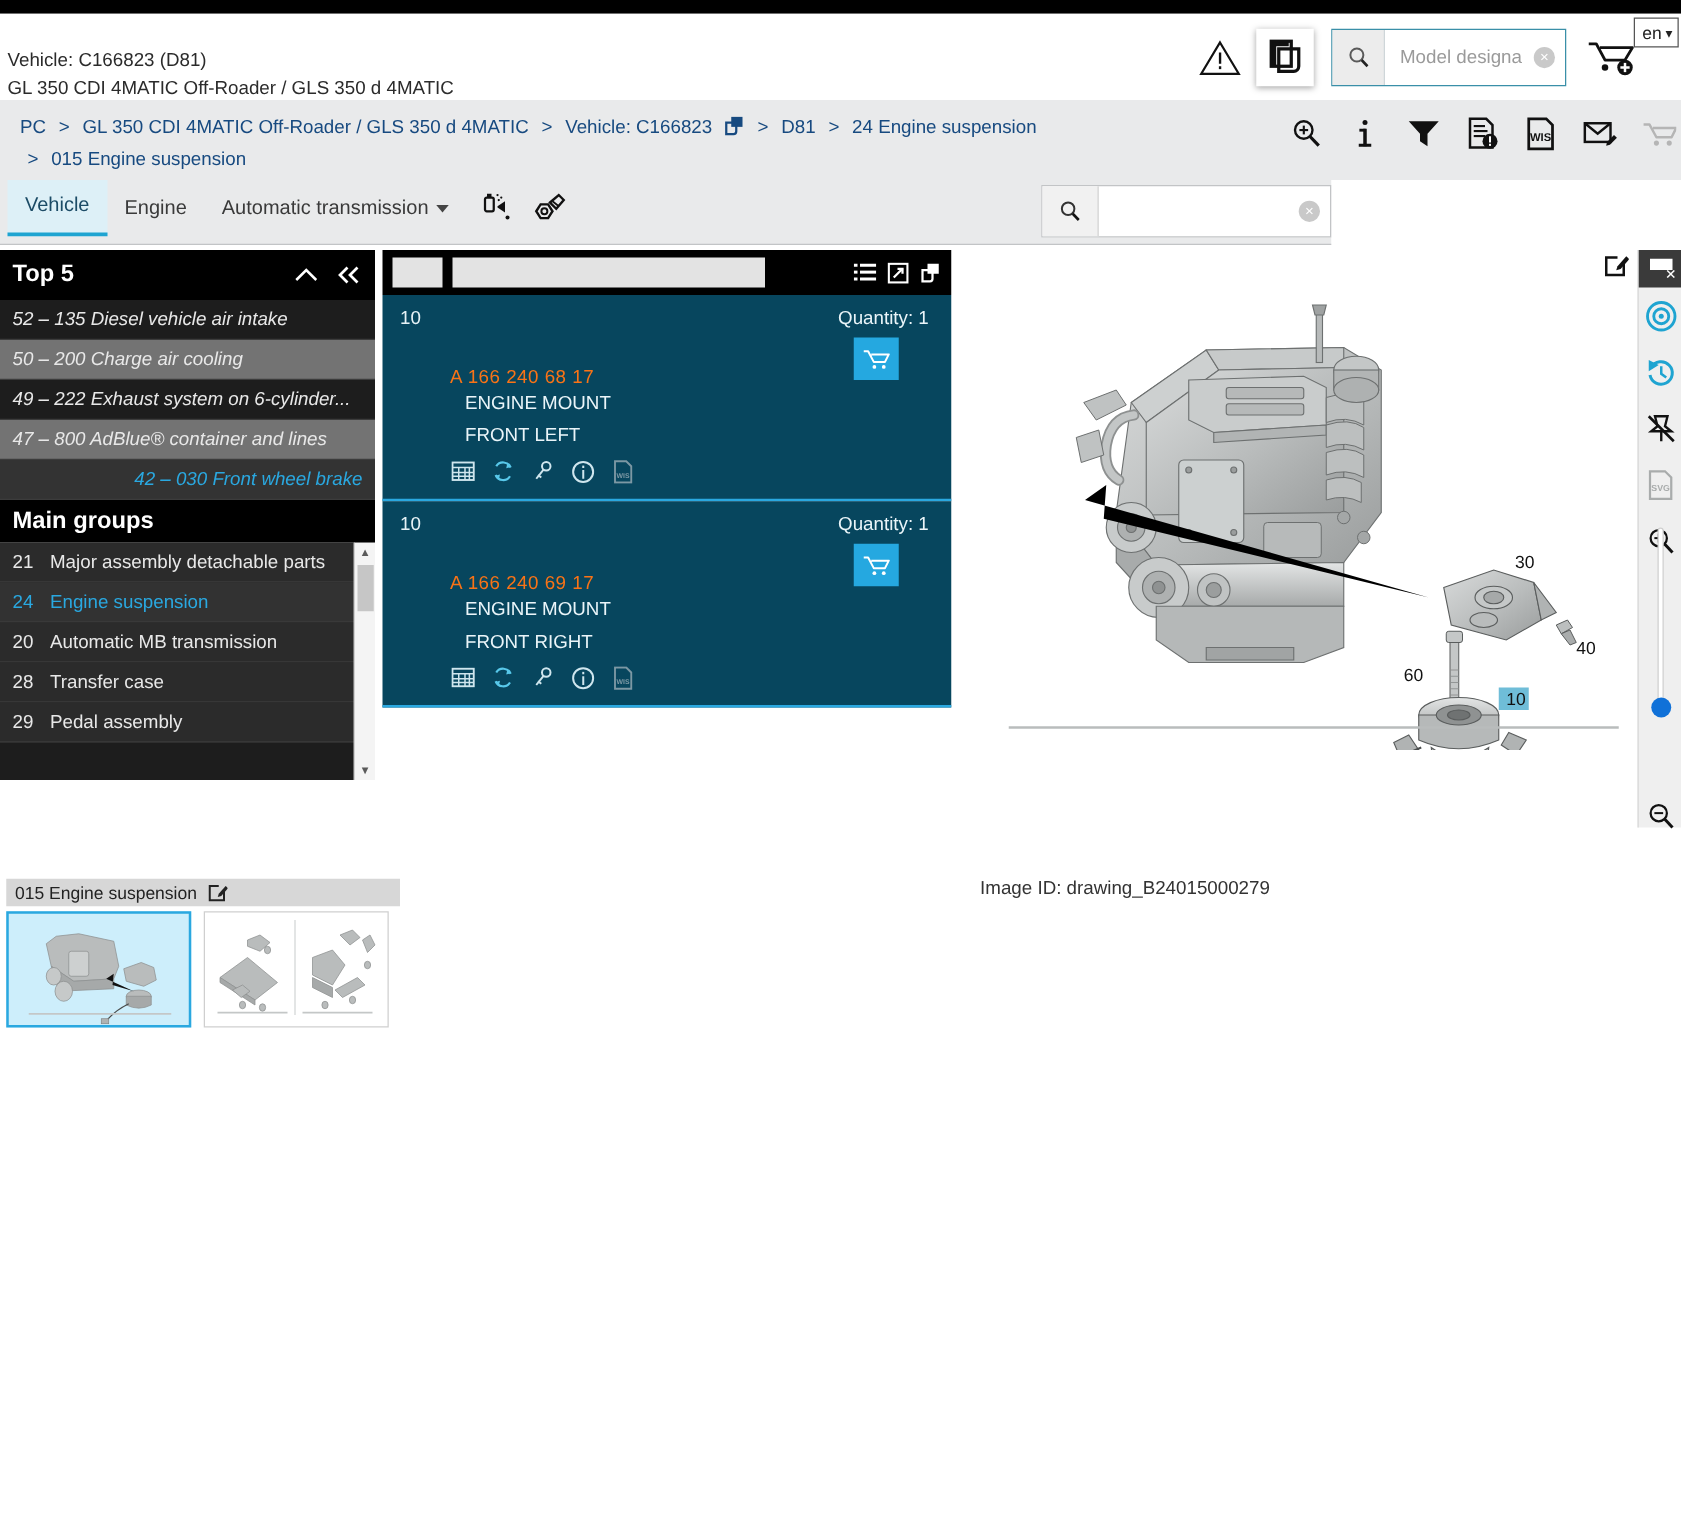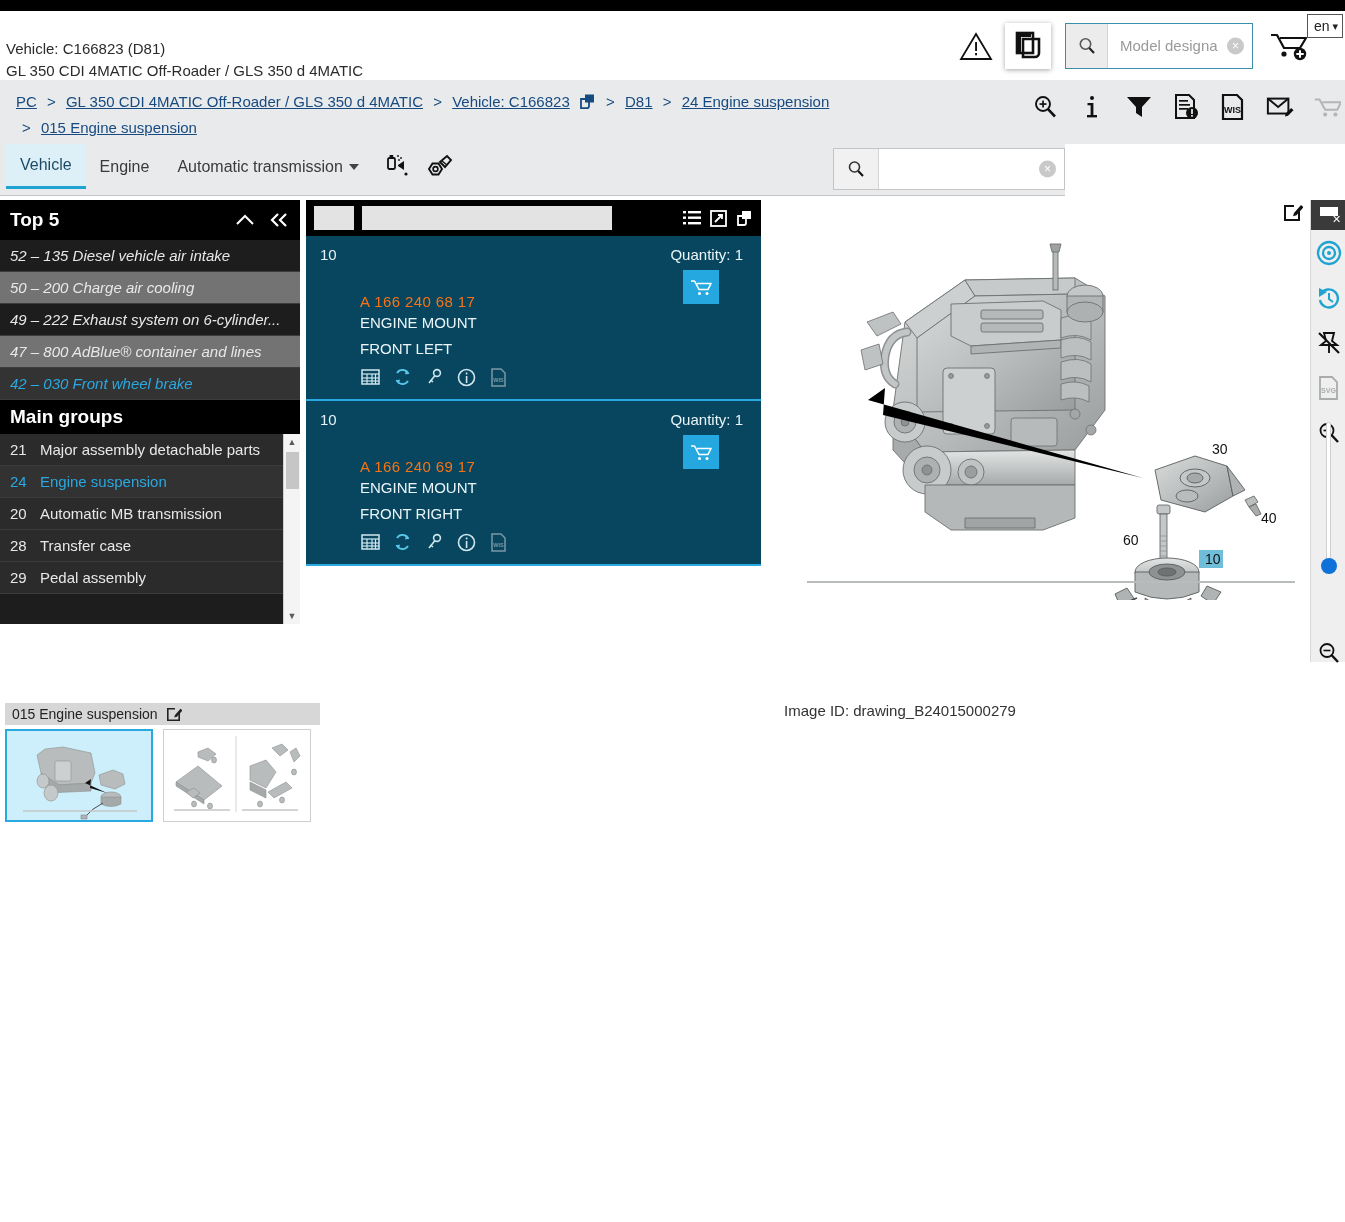--- a/index.html
+++ b/index.html
@@ -59,21 +59,21 @@
     padding: 3px 4px 3px 6px; display: flex; align-items: center; gap: 3px;
     color: #222;
   }
 
   
   .crumb-bar {
     position: absolute; left: 0; top: 80px; width: 1345px; height: 64px;
     background: #e9eaeb;
   }
   .crumbs { position: absolute; left: 16px; top: 9px; width: 980px; font-size: 15px; color: #174a80; line-height: 26px; }
-  .crumbs .c { color: #174a80; text-decoration: underline; }
+  .crumbs .c { color: #174a80; }
   .crumbs .sep { color: #174a80; margin: 0 6px; }
   .crumb-icons { position: absolute; right: 4px; top: 12px; display: flex; align-items: center; gap: 19px; }
   .crumb-icons .ci { width: 28px; height: 30px; display:flex; align-items:center; justify-content:center; }
 
   
   .tab-bar {
     position: absolute; left: 0; top: 144px; width: 1065px; height: 52px;
     background: #e9eaeb; border-bottom: 1px solid #c2c4c6;
   }
   .tabs { position: absolute; left: 6px; top: 0; display: flex; align-items: center; height: 45px; }
@@ -98,21 +98,21 @@
     height: 40px; display: flex; align-items: center; padding: 0 10px;
     position: relative;
   }
   .panel-title .ctrls { position: absolute; right: 10px; top: 0; height: 40px; display: flex; align-items: center; gap: 12px; color: #fff; }
   .t5-item {
     height: 32px; display: flex; align-items: center; padding: 0 10px;
     font-size: 15px; color: #e8e8e8; border-bottom: 1px solid #3c3c3c;
     background: #1d1d1d; white-space: nowrap; overflow: hidden; font-style: italic;
   }
   .t5-item.alt { background: #737373; }
-  .t5-item.sel { background: #333; color: #2aa8e0; }
+  .t5-item.sel { background: #333; color: #2aa8e0; justify-content: flex-end; }
   .mg-title {
     background: #000; color: #fff; font-size: 19px; font-weight: bold;
     height: 34px; display: flex; align-items: center; padding: 0 10px;
   }
   .mg-wrap { position: relative; height: 190px; overflow: hidden; background: #1d1d1d; }
   .mg-list { width: 283px; }
   .mg-item {
     display: flex; align-items: flex-start; padding: 7px 8px 7px 10px;
     font-size: 15px; color: #e8e8e8; border-bottom: 1px solid #3c3c3c;
     background: #2b2b2b; min-height: 32px;
@@ -142,21 +142,21 @@
     border-bottom: 2px solid #2aa8e0; position: relative; min-height: 124px;
   }
   .pc-row1 { display: flex; align-items: flex-start; }
   .pc-pos { width: 40px; font-size: 15px; color: #e6f2f6; }
   .pc-num { font-size: 15px; letter-spacing: .4px; color: #f97316; margin-top: 47px; }
   .pc-qty { position: absolute; right: 18px; top: 10px; font-size: 15px; color: #eaf5f9; }
   .pc-cart {
     position: absolute; right: 42px; top: 34px; width: 36px; height: 34px;
     background: #25a8e0; display: flex; align-items: center; justify-content: center;
   }
-  .pc-desc { margin-left: 40px; font-size: 15px; line-height: 26px; color: #eaf5f9; }
+  .pc-desc { margin-left: 52px; font-size: 15px; line-height: 26px; color: #eaf5f9; }
   .pc-icons { margin-left: 40px; margin-top: 5px; display: flex; align-items: center; gap: 12px; }
   .pc-icons .pi { width: 20px; height: 20px; display:flex; align-items:center; justify-content:center; }
 
   
   .drawing-area { position: absolute; left: 775px; top: 200px; width: 545px; height: 400px; }
   .img-id { position: absolute; left: 775px; top: 670px; width: 250px; font-size: 15px; color: #333; text-align: center; margin-top: 32px; }
 
   
   .vtool { position: absolute; right: 0; top: 200px; width: 35px; height: 462px; background: #efefef; border-left: 1px solid #d8d8d8; }
   .vtool .vi { width: 35px; height: 45px; display: flex; align-items: center; justify-content: center; }

